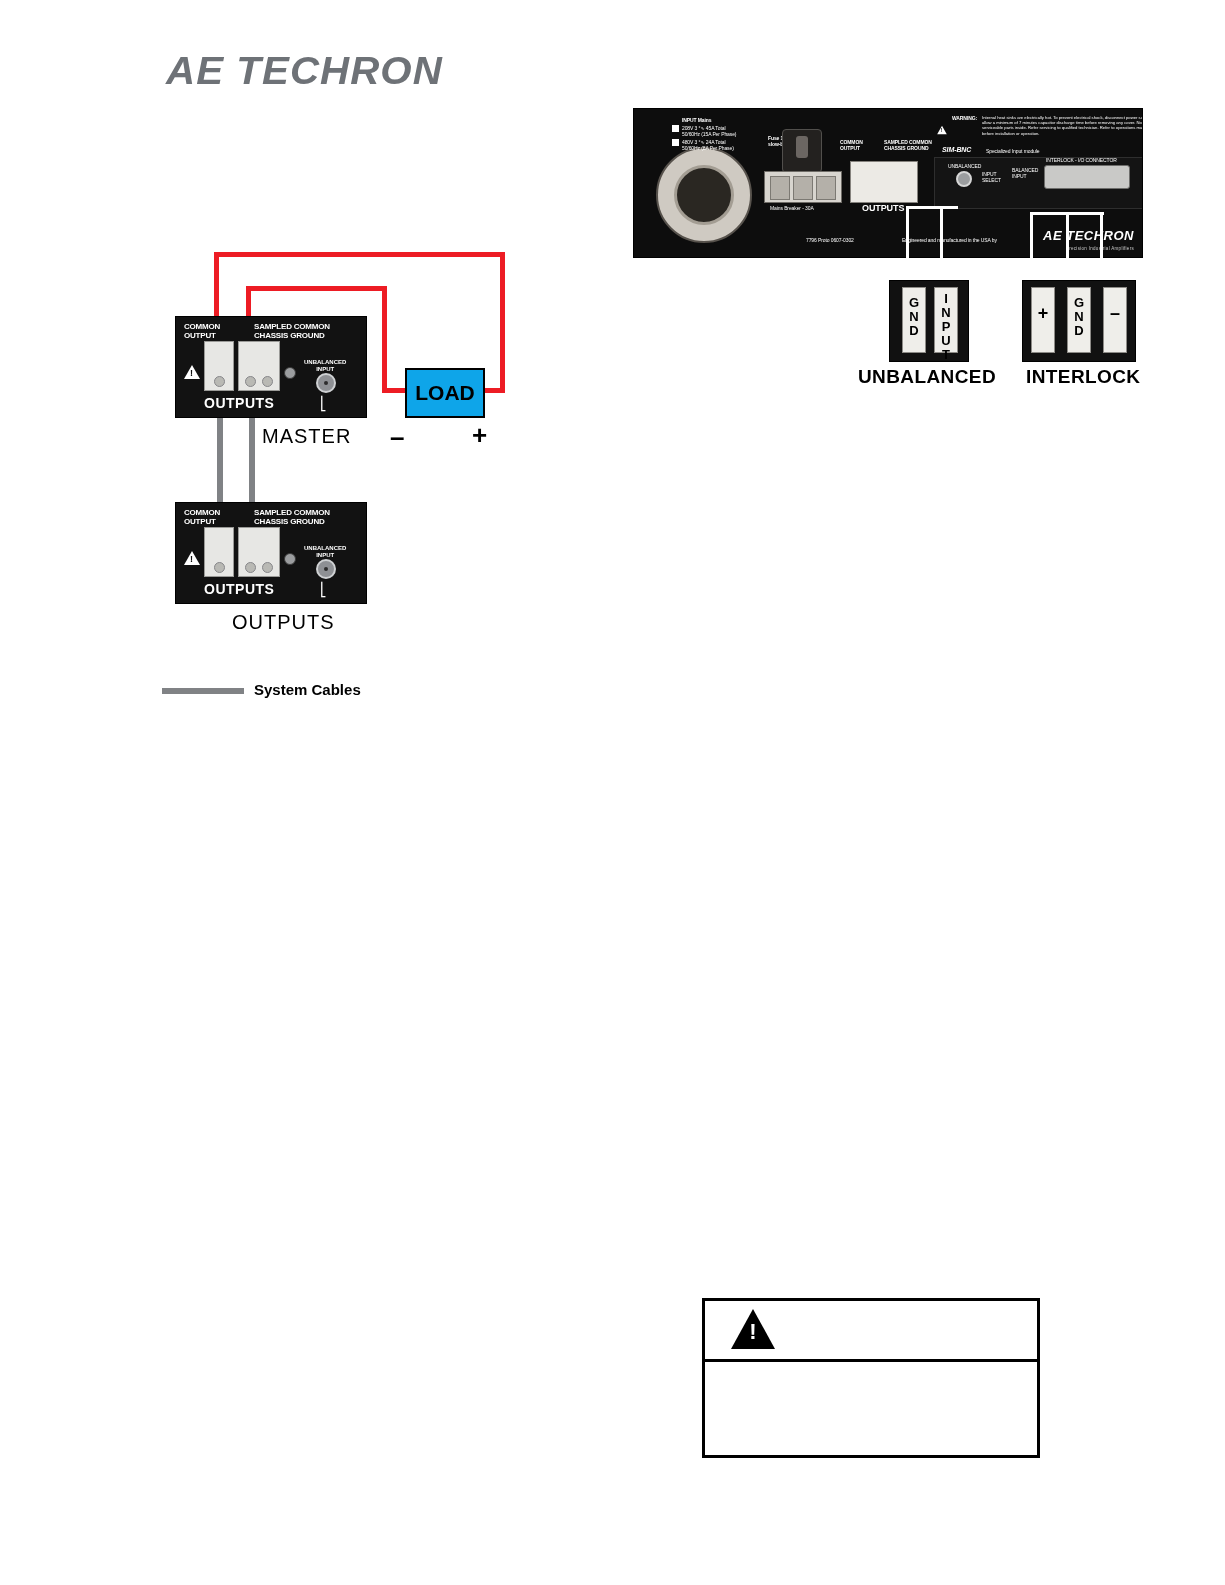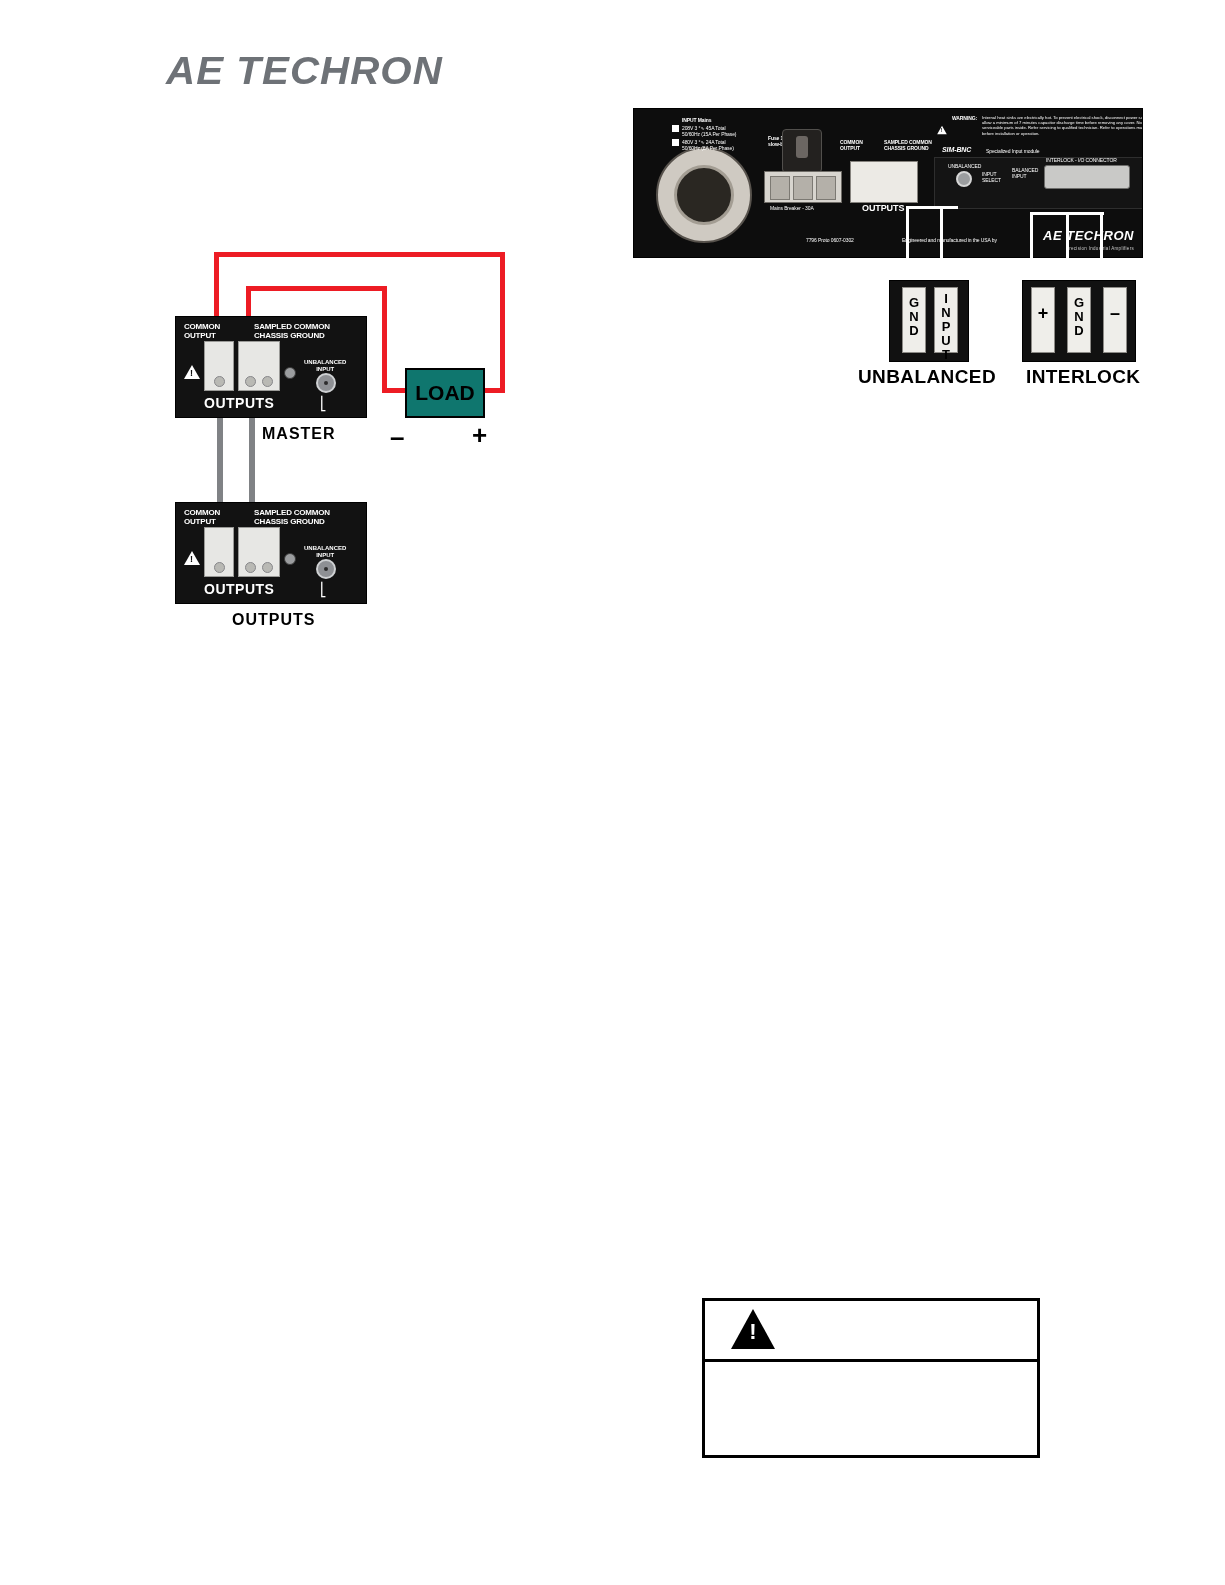--- a/index.html
+++ b/index.html
@@ -116,34 +116,34 @@
   .small-screw {
     position: absolute;
     width: 10px; height: 10px;
     border-radius: 50%;
     background: #9b9d9f;
     border: 1px solid #3a3a3a;
   }
 
   .dev-label {
     position: absolute;
-    font-size: 16px;
-    font-weight: bold;
+    font-size: 20px;
+    font-weight: normal;
     letter-spacing: 1px;
   }
 
   .wire { position: absolute; }
   .red   { background: #ed1c24; }
   .grey  { background: #808285; }
 
   #load-box {
     position: absolute;
     left: 255px; top: 128px;
     width: 80px; height: 50px;
-    background: #0f766e;
+    background: #0ea5e9;
     border: 2px solid #000;
     box-sizing: border-box;
   }
   #load-box span {
     display: block;
     text-align: center;
     line-height: 46px;
     font-size: 21px;
     font-weight: bold;
   }
@@ -418,20 +418,24 @@
   <div class="dev-label" style="left:82px; top:371px;">OUTPUTS</div>
 
   <div id="load-box">
     <span>LOAD</span>
   </div>
   <div class="pol" style="left:240px; top:182px;">–</div>
   <div class="pol" style="left:322px; top:180px;">+</div>
 </div>
 
 <div class="abs" id="legend">
+  <div class="legend-row">
+    <div class="legend-swatch" style="background:#808285;"></div>
+    <div class="legend-text">System Cables</div>
+  </div>
 </div>
 
 <div class="abs" id="rear-photo">
   <div id="mains-conn">
     <div id="mains-inner"></div>
   </div>
 
   <div class="tiny b" style="left:48px; top:8px;">INPUT Mains</div>
   <div class="tiny" style="left:48px; top:16px;">208V 3 °∿ 45A Total</div>
   <div class="tiny" style="left:48px; top:22px;">50/60Hz  (15A Per Phase)</div>

